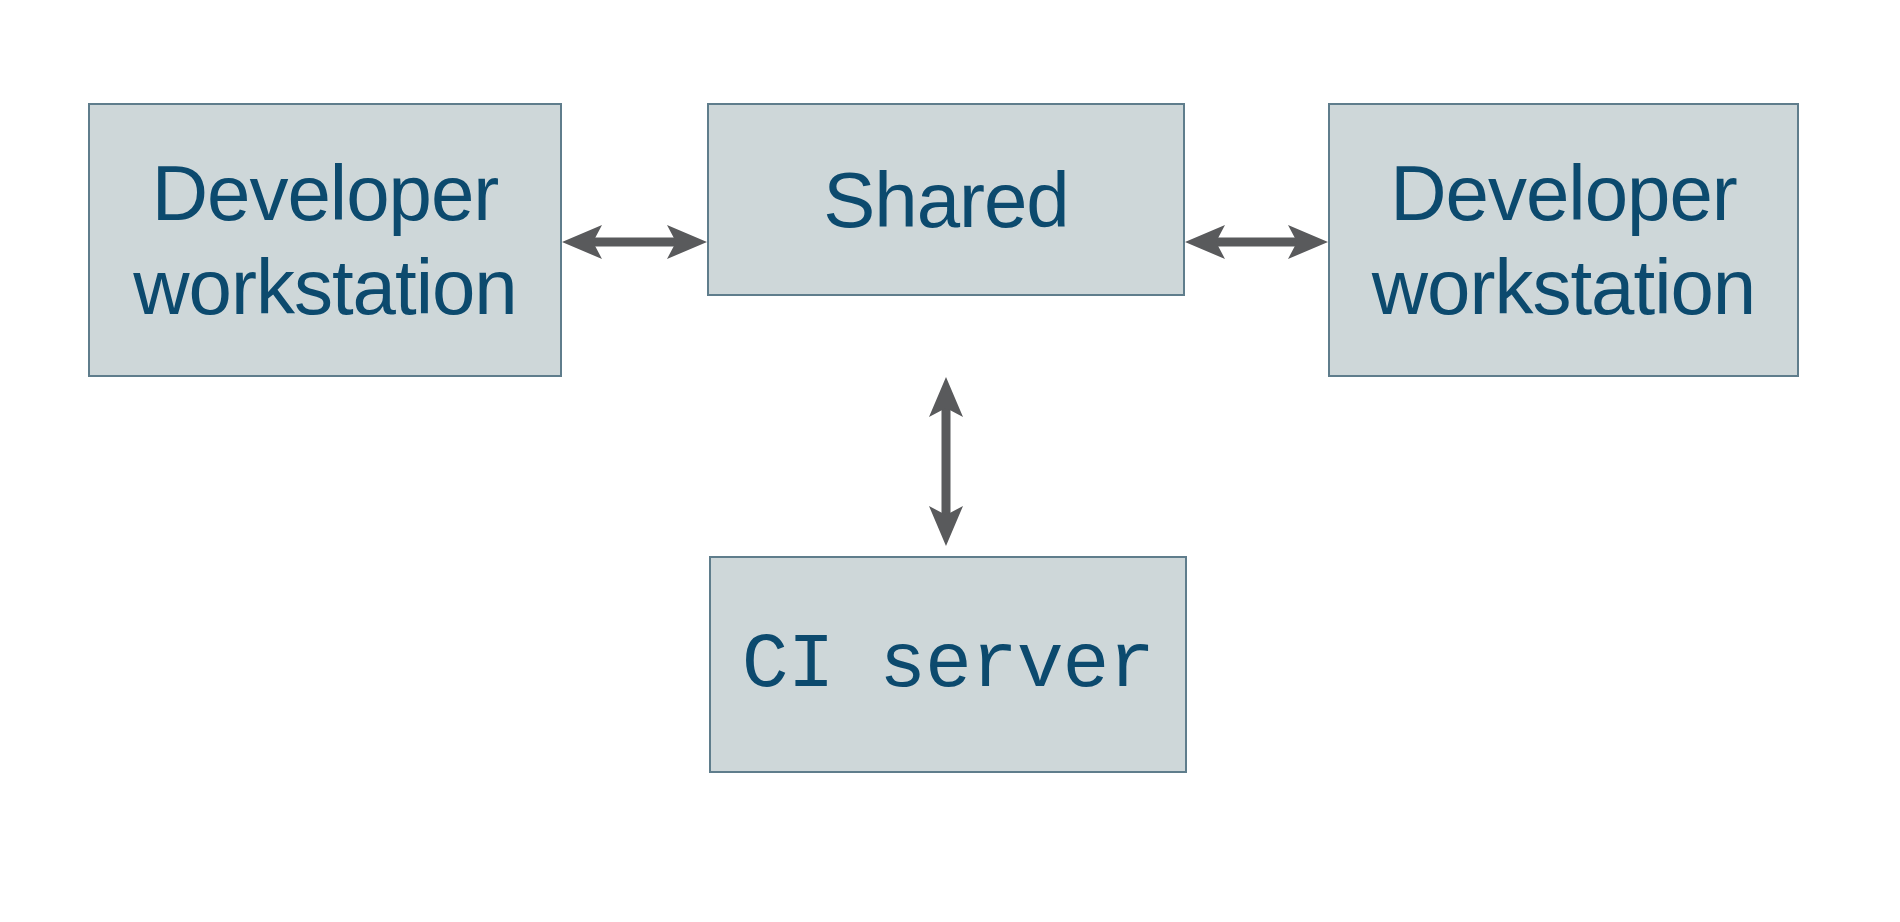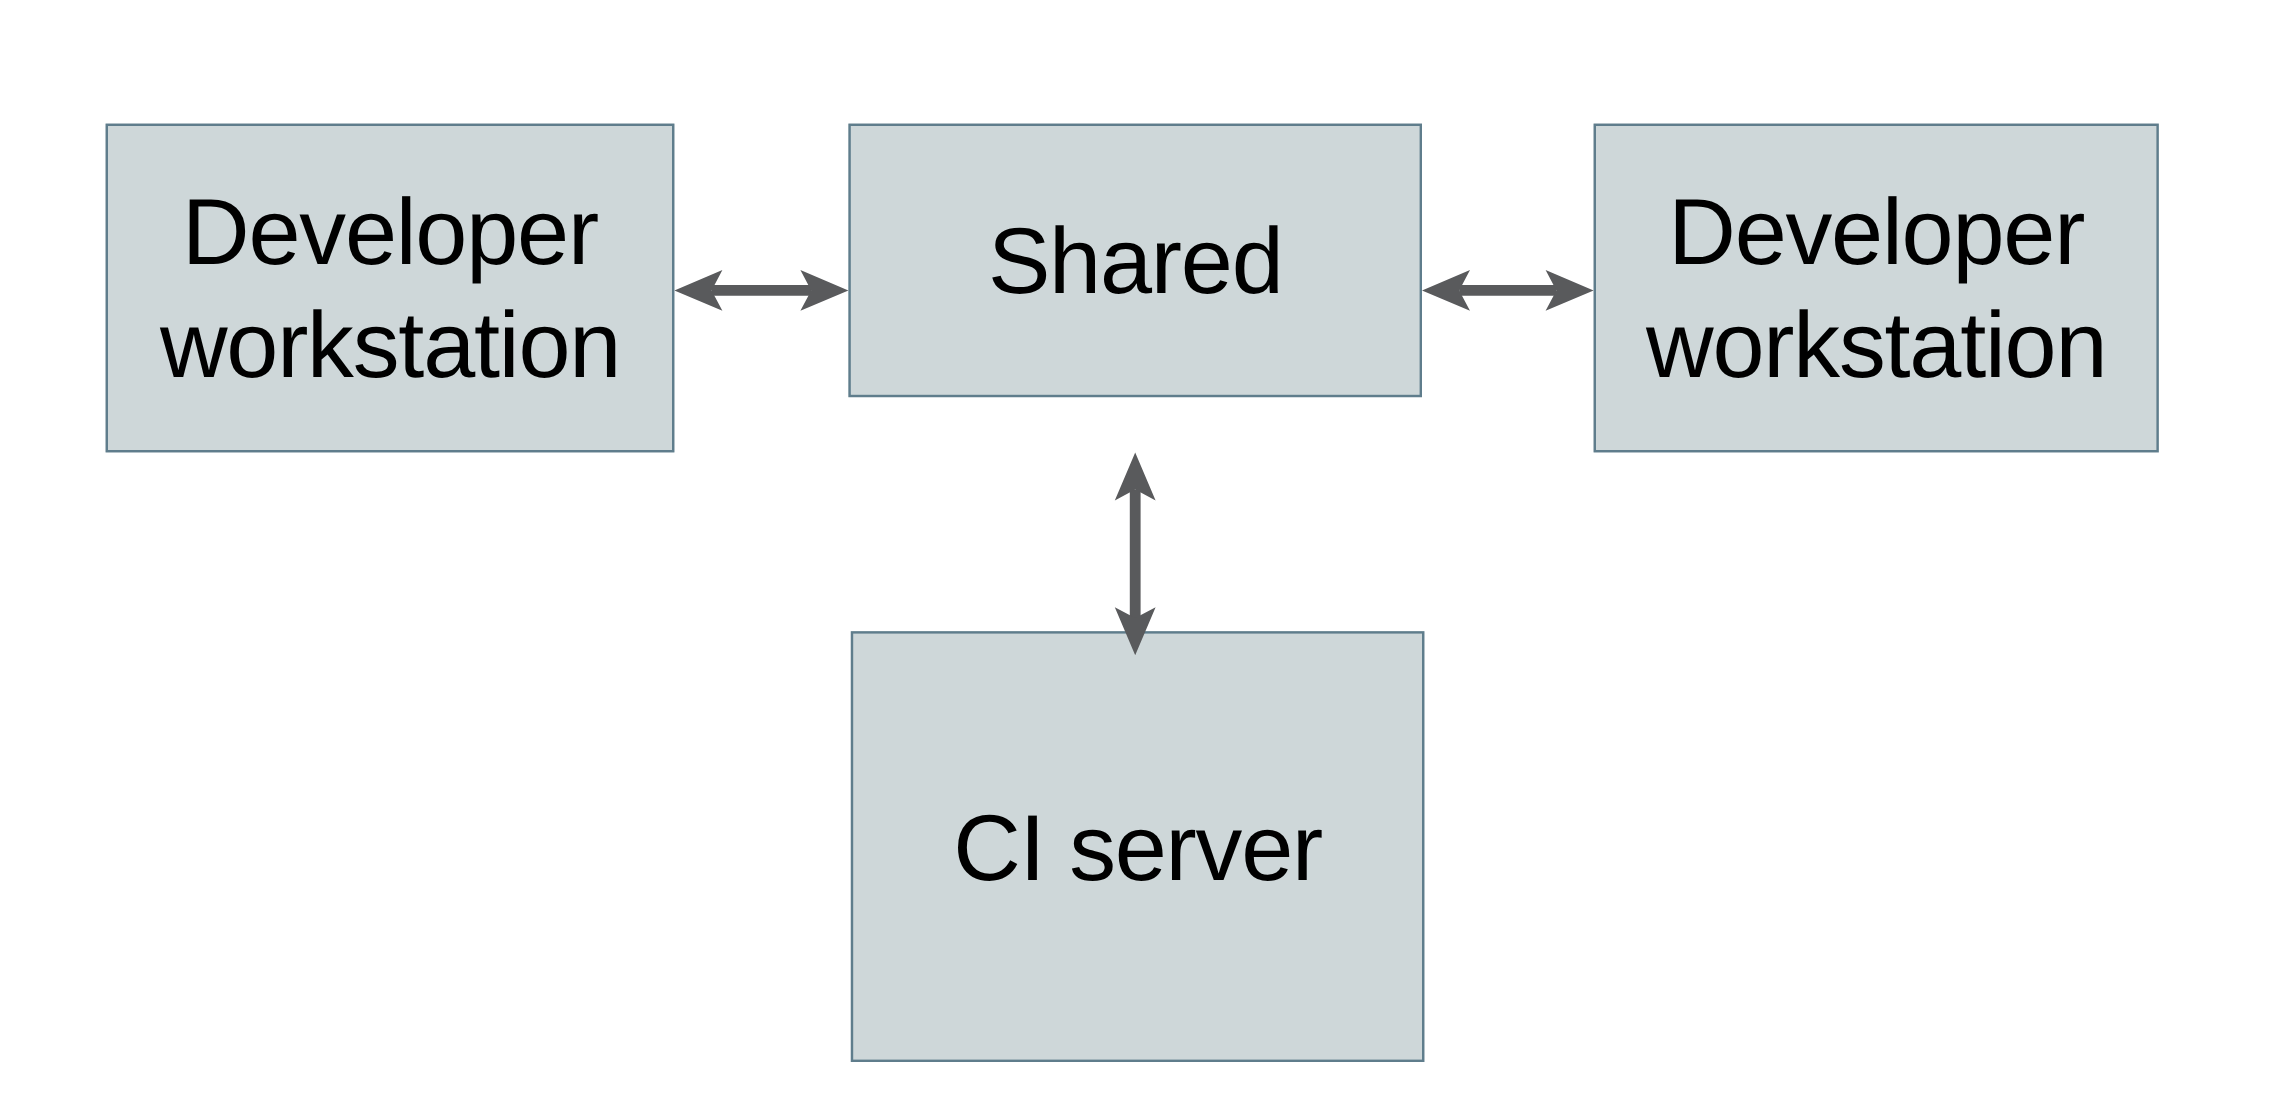--- a/index.html
+++ b/index.html
@@ -24,27 +24,27 @@
     flex-direction: column;
     align-items: center;
     justify-content: center;
     text-align: center;
   }
   .node .label-line {
     display: block;
     font-size: 78px;
     line-height: 94px;
     letter-spacing: -1px;
-    color: #000000;
+    color: #0c4a6e;
     white-space: nowrap;
   }
   #node-dev-left   { left:  88px; top: 103px; width: 474px; height: 274px; }
-  #node-cache      { left: 707px; top: 103px; width: 478px; height: 228px; gap: 40px; }
+  #node-cache      { left: 707px; top: 103px; width: 478px; height: 193px; gap: 40px; }
   #node-dev-right  { left:1328px; top: 103px; width: 471px; height: 274px; }
-  #node-ci         { left: 709px; top: 526px; width: 478px; height: 359px; }
+  #node-ci         { left: 709px; top: 556px; width: 478px; height: 217px; font-family: Liberation Mono, monospace; }
   #arrow-layer {
     position: absolute;
     left: 0;
     top: 0;
     width: 1900px;
     height: 922px;
     pointer-events: none;
   }
 </style>
 </head>

